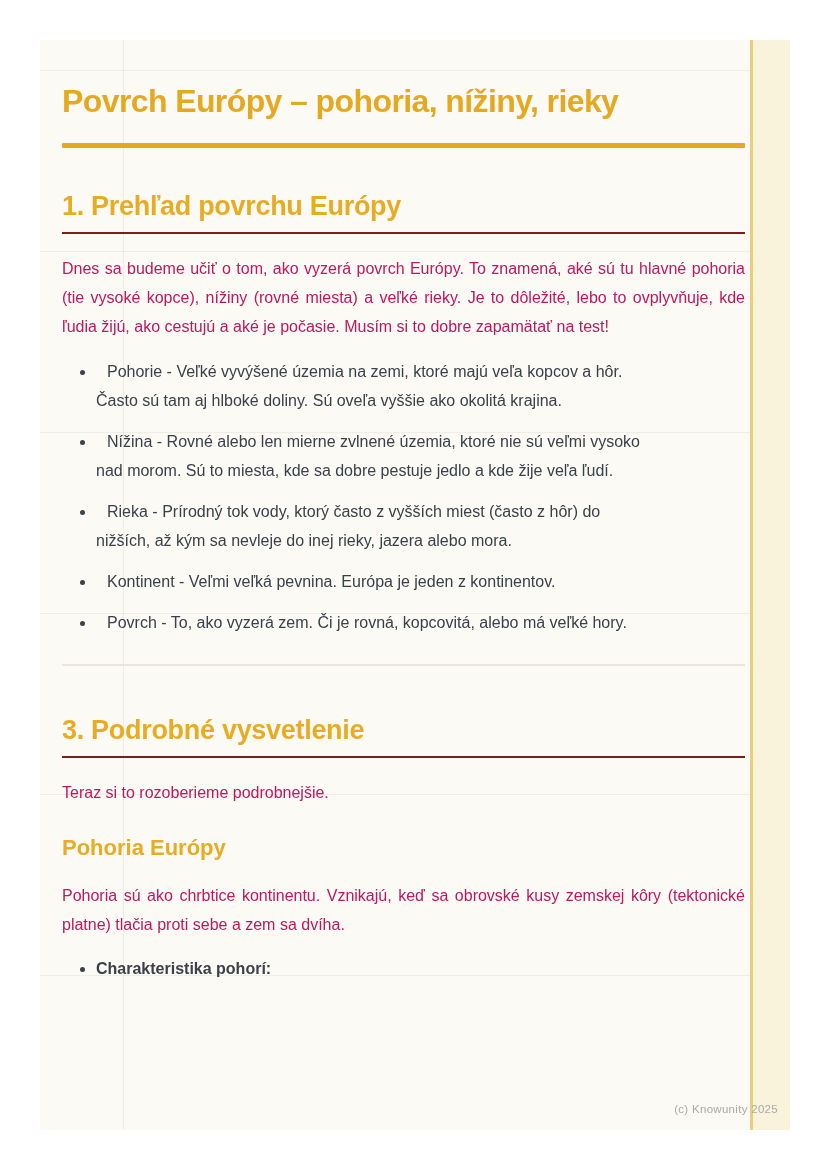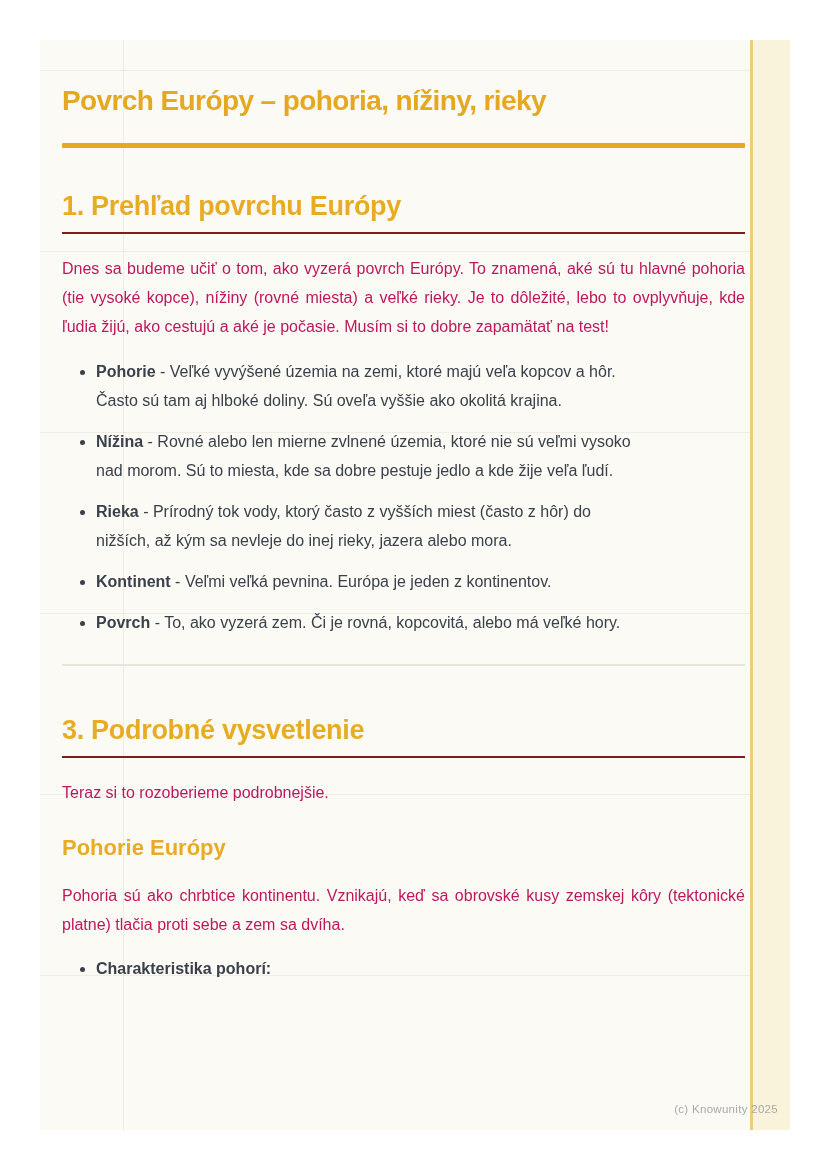--- a/index.html
+++ b/index.html
@@ -37,21 +37,21 @@
 
   
   .content {
     position: absolute; left: 22px; top: 0;
     width: 683px;
   }
 
   .doc-title {
     margin-top: 36px;
     max-width: 640px;
-    font-size: 28px;
+    font-size: 32px;
     line-height: 50px;
     font-weight: 800;
     letter-spacing: -0.6px;
     color: #e5a921;
   }
   .title-rule {
     margin-top: 17px;
     height: 5px;
     background: #e5a921;
     border-radius: 1px;
@@ -83,21 +83,21 @@
     margin-top: 16px;
     list-style: disc;
     padding-left: 34px;
   }
   ul.terms > li {
     font-size: 16px;
     line-height: 29px;
     max-width: 545px;
   }
   ul.terms > li + li { margin-top: 12px; }
-  .term { font-weight: 700; }
+  .term { font-weight: 400; margin-left: 11px; }
 
   .divider {
     margin-top: 27px;
     height: 2px;
     background: #e9e5da;
   }
 
   .subheading {
     margin-top: 27px;
     font-size: 22px;
@@ -162,21 +162,21 @@
           <li><span class="term">Kontinent</span><span> - Veľmi veľká pevnina. Európa je jeden z kontinentov.</span></li>
           <li><span class="term">Povrch</span><span> - To, ako vyzerá zem. Či je rovná, kopcovitá, alebo má veľké hory.</span></li>
         </ul>
       </section>
 
       <div class="divider"></div>
 
       <section class="sec sec-3">
         <h2 class="sec-heading">3. Podrobné vysvetlenie</h2>
         <p class="para intro">Teraz si to rozoberieme podrobnejšie.</p>
-        <h3 class="subheading">Pohorie Európy</h3>
+        <h3 class="subheading">Pohoria Európy</h3>
         <p class="para">Pohoria sú ako chrbtice kontinentu. Vznikajú, keď sa obrovské kusy zemskej kôry (tektonické platne) tlačia proti sebe a zem sa dvíha.</p>
         <ul class="char-list">
           <li>Charakteristika pohorí:</li>
         </ul>
 
       </section>
 
     </div>
   </div>
 

